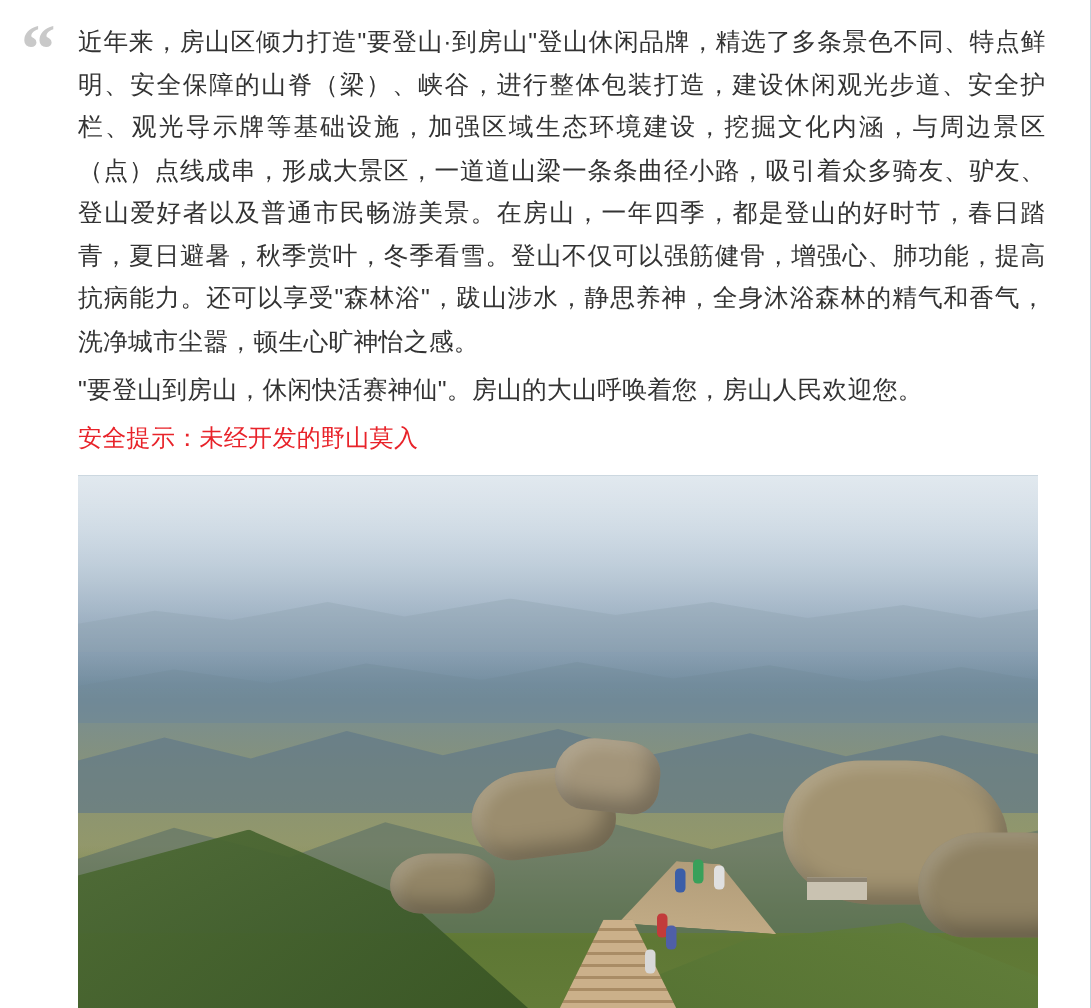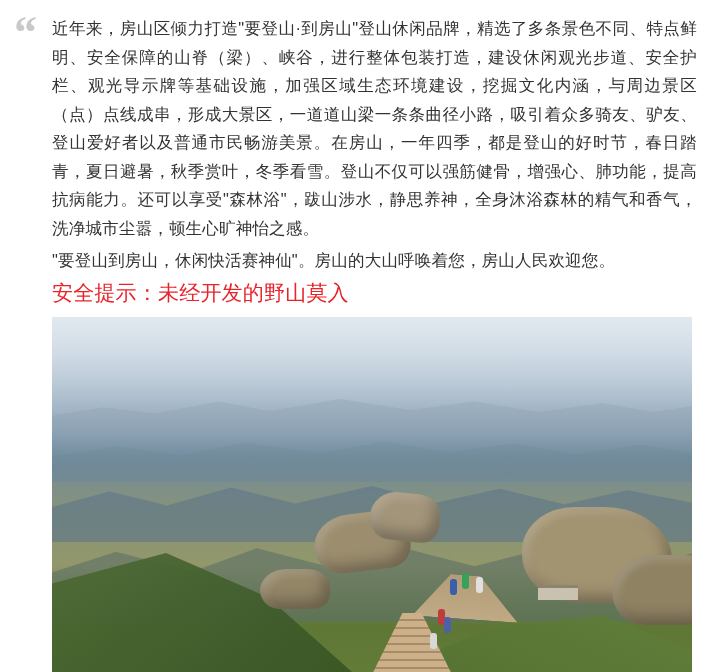--- a/index.html
+++ b/index.html
@@ -41,21 +41,21 @@
     padding: 0;
   }
   .para {
     margin: 0 0 2px 0;
   }
   .para-second {
     margin: 4px 0 2px 0;
   }
   .warning {
     color: #e8232a;
-    font-size: 21px;
+    font-size: 16px;
     line-height: 28.5px;
     margin: 4px 0 10px 0;
     letter-spacing: 0.2px;
   }
   .photo-wrap {
     margin: 8px 0 0 0;
     width: 640px;
     height: 398px;
     overflow: hidden;
     position: relative;

